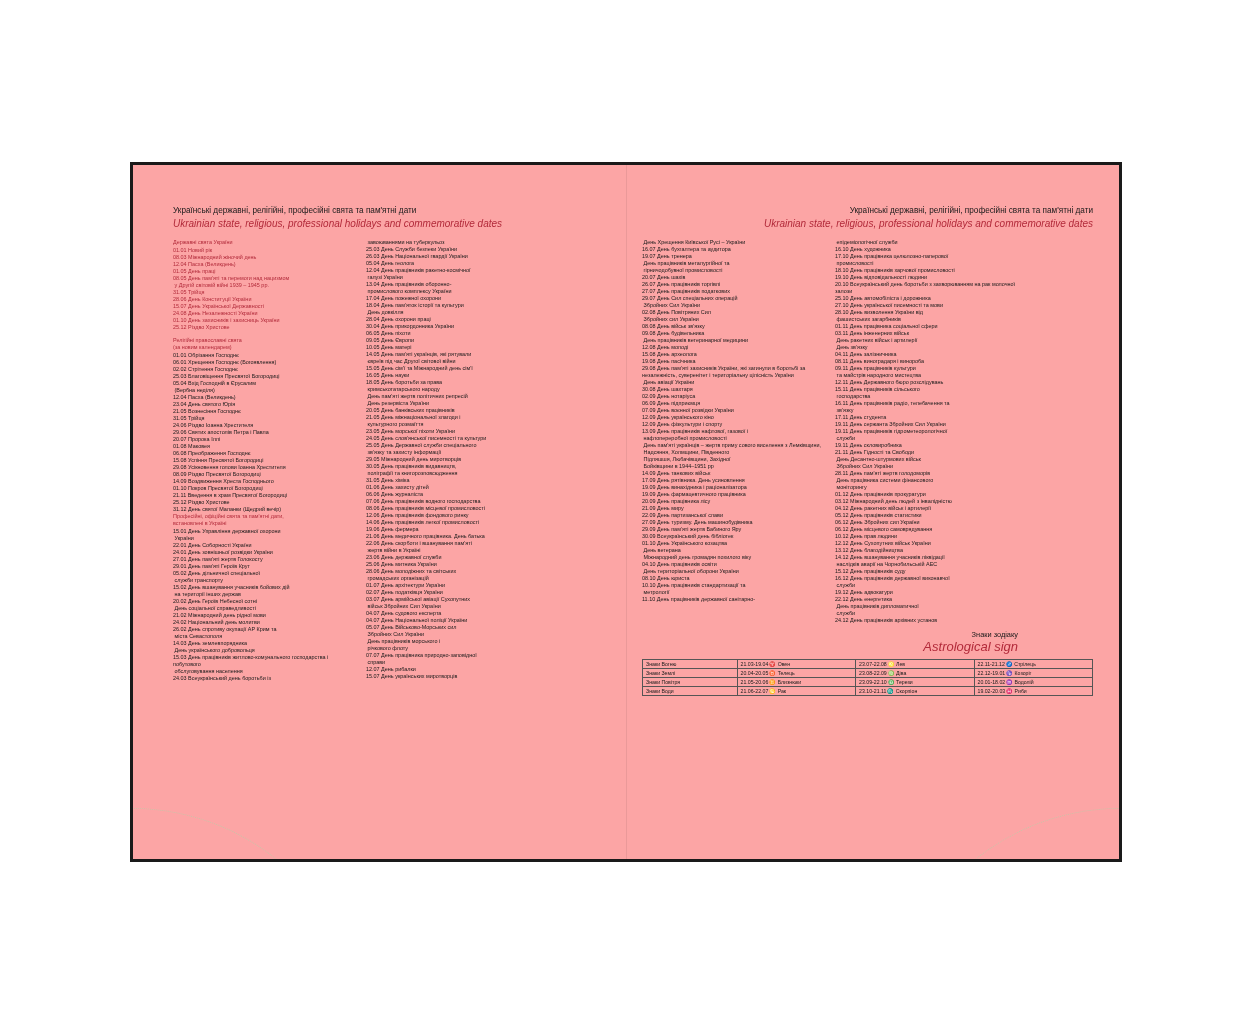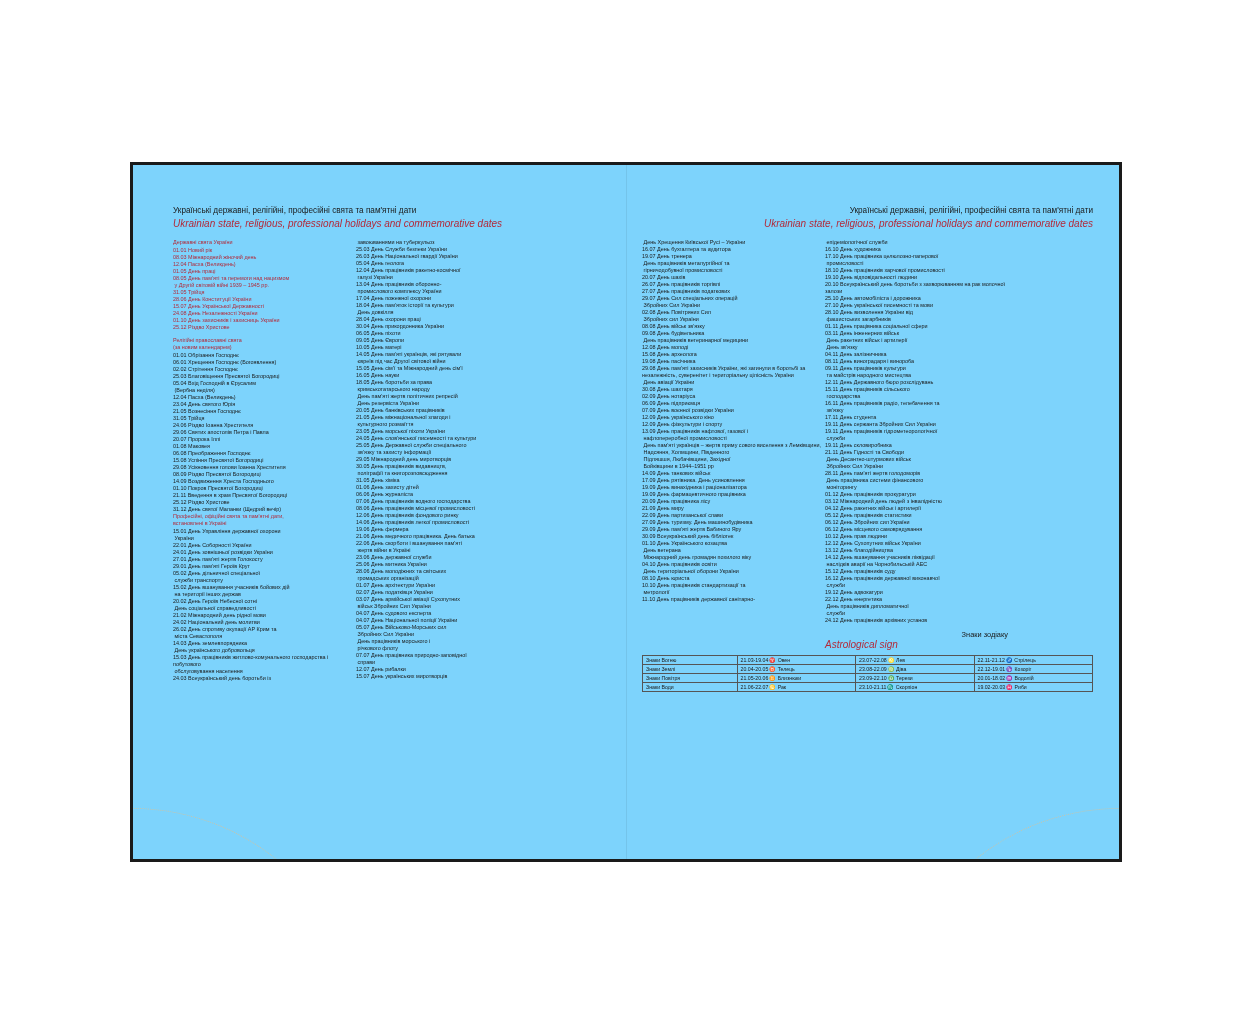--- a/index.html
+++ b/index.html
@@ -12,21 +12,21 @@
     height: 1024px;
     font-family: "Liberation Sans", sans-serif;
     overflow: hidden;
   }
   .page-wrap {
     position: absolute;
     left: 130px;
     top: 162px;
     width: 992px;
     height: 700px;
-    background: #7dd3fc;
+    background: #fca5a5;
     border: 3px solid #1a1a1a;
     box-sizing: border-box;
     overflow: hidden;
   }
   .spread {
     position: absolute;
     left: 0; top: 0;
     width: 100%; height: 100%;
     display: flex;
   }
@@ -52,20 +52,21 @@
   .heading-en {
     font-size: 10px;
     color: #b22a3a;
     line-height: 1.35;
     margin: 0 0 8px 0;
     font-style: italic;
   }
   .heading-right { text-align: right; }
   .cols {
     display: flex;
+    gap: 10px;
   }
   .col {
     font-size: 5.45px;
     line-height: 1.285;
     color: #1a1a1a;
   }
   .col-l1 { width: 183px; }
   .col-l2 { width: 183px; }
   .col-r2 { width: 183px; }
   .col-r3 { width: 183px; }
@@ -76,23 +77,23 @@
   .entry { white-space: pre-wrap; }
   .entry.red { color: #b22a3a; }
   .gap { height: 6px; }
   .zodiac-title-ua {
     font-size: 7.4px;
     color: #1a1a1a;
     text-align: right;
     margin: 6px 0 0 0;
   }
   .zodiac-title-en {
-    font-size: 10px;
+    font-size: 13px;
     color: #b22a3a;
-    text-align: left;
+    text-align: right;
     font-style: italic;
     margin: 0 0 3px 0;
   }
   .zodiac-table {
     border-collapse: collapse;
     font-size: 5.2px;
     width: 100%;
     color: #1a1a1a;
   }
   .zodiac-table td {

